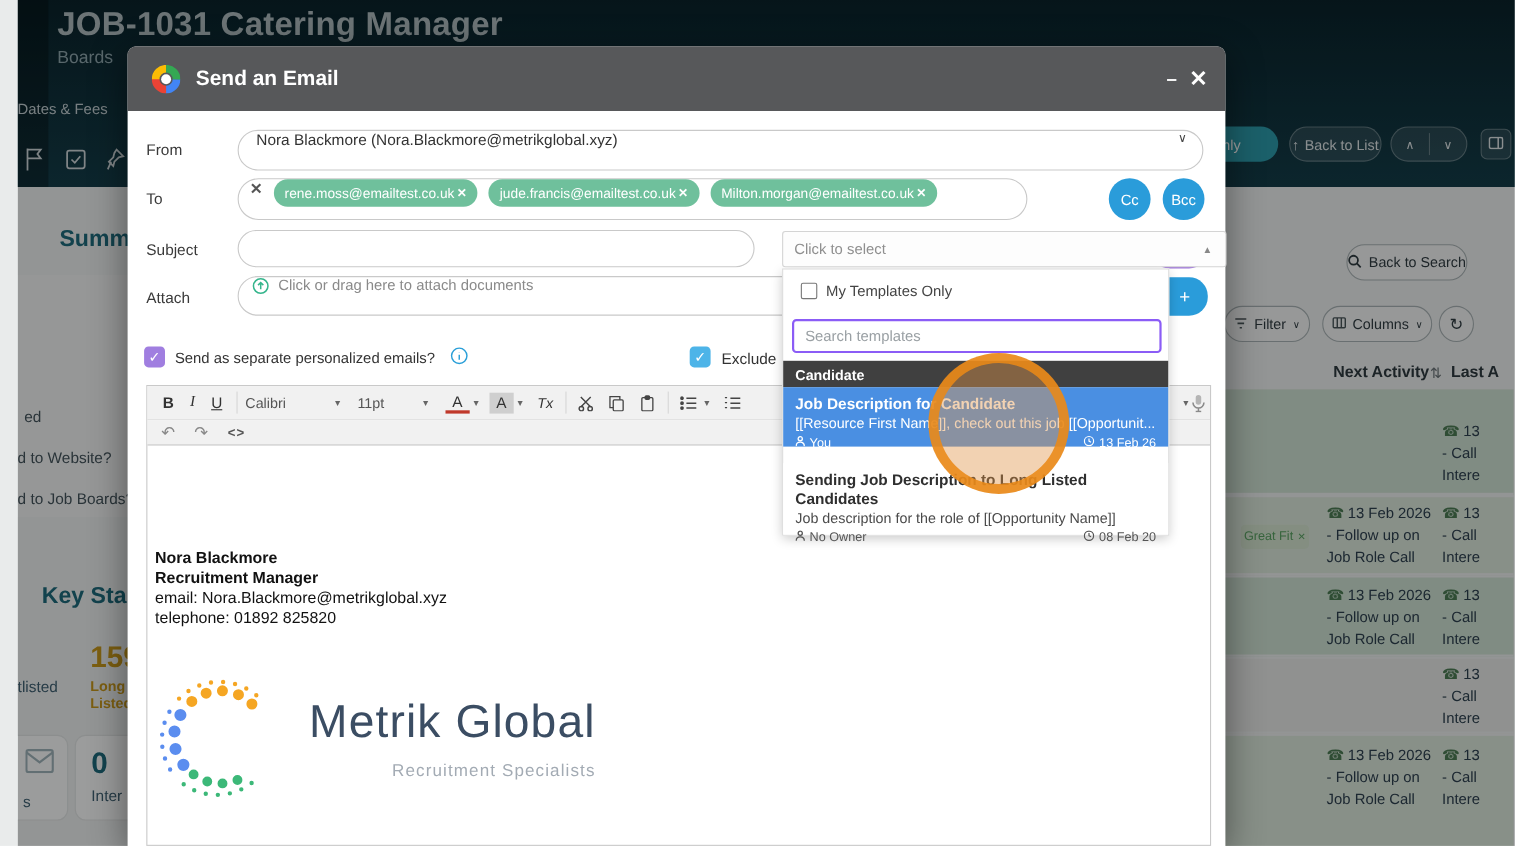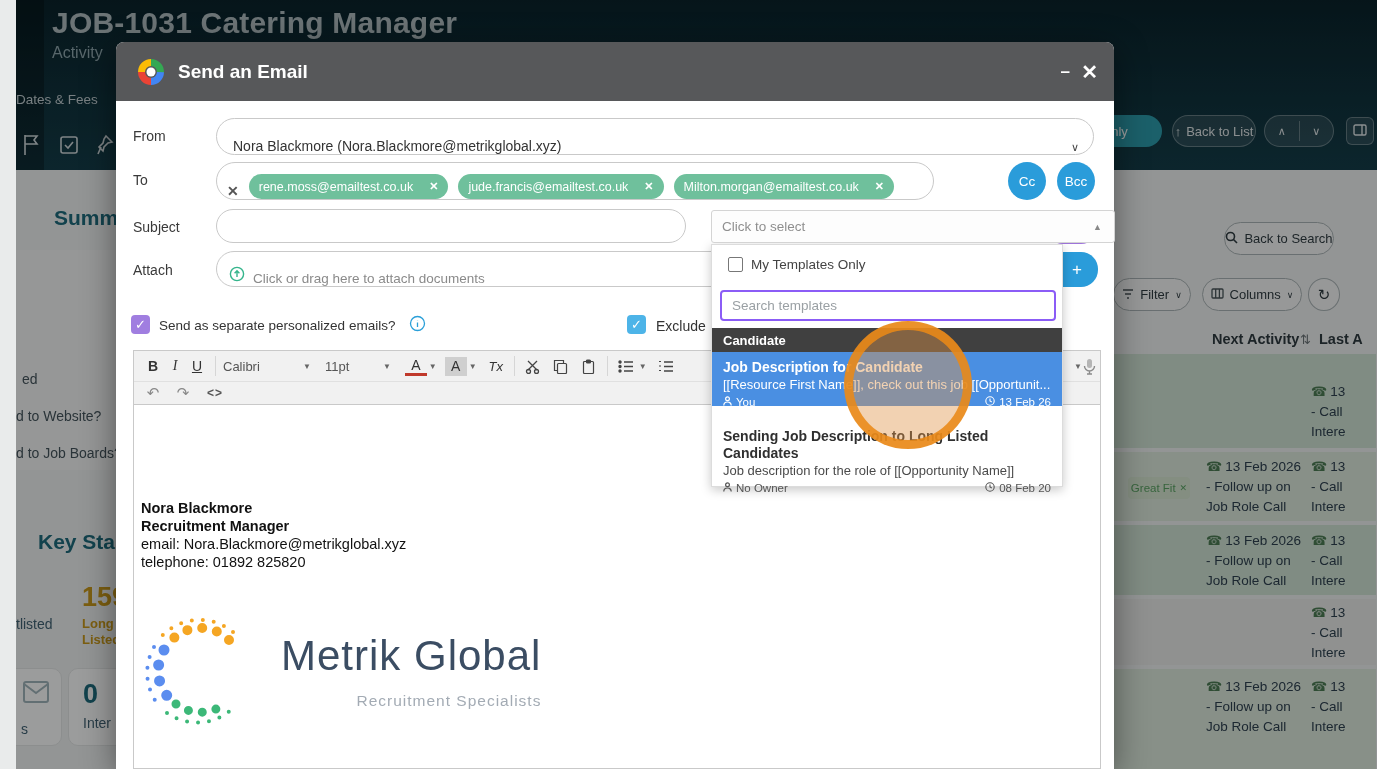--- a/index.html
+++ b/index.html
@@ -39,23 +39,23 @@
   .backdrop{position:absolute;left:0;top:0;width:1377px;height:769px;background:rgba(0,0,0,0.38);z-index:5;}
 
   
   .modal{position:absolute;left:100px;top:42px;width:998px;height:727px;background:#fff;z-index:10;
     border-radius:8px 8px 0 0;box-shadow:0 8px 34px rgba(0,0,0,0.45);}
   .modal-header{position:absolute;left:0;top:0;width:998px;height:59px;background:#57585a;border-radius:8px 8px 0 0;
     display:flex;align-items:center;}
   .modal-title{color:#fff;font-size:19px;font-weight:700;margin-left:14px;}
   .win-btn{color:#fff;font-size:20px;font-weight:700;cursor:pointer;line-height:1;}
   .flabel{position:absolute;font-size:14px;color:#3a3a3a;}
-  .pillbox{position:absolute;border:1px solid #c9c9c9;border-radius:19px;background:#fff;display:flex;align-items:flex-end;}
+  .pillbox{position:absolute;border:1px solid #c9c9c9;border-radius:19px;background:#fff;display:flex;align-items:flex-start;}
   .chip{background:#6fc09c;color:#fff;border-radius:13px;height:25px;display:flex;align-items:center;
-    padding:0 10px;font-size:12.5px;gap:16px;white-space:nowrap;}
+    padding:0 10px;font-size:12.5px;gap:2px;white-space:nowrap;}
   .chip .x{font-weight:700;font-size:11px;cursor:pointer;}
   .circle-btn{position:absolute;width:38px;height:38px;border-radius:50%;background:#2a9cda;color:#fff;
     font-size:13.5px;display:flex;align-items:center;justify-content:center;cursor:pointer;}
   .tpl-select{position:absolute;left:595px;top:168px;width:404px;height:33px;background:#fdfdfd;border:1px solid #d4d4d4;
     border-radius:3px;display:flex;align-items:center;z-index:21;}
   .cb{width:19px;height:19px;border-radius:4px;color:#fff;font-size:13px;display:flex;align-items:center;justify-content:center;}
   .editor{position:absolute;left:17px;top:308px;width:968px;height:419px;border:1px solid #c9c9c9;background:#fff;}
   .tb{background:#f1f1f1;display:flex;align-items:center;padding:0 8px;color:#444;}
   .tb-btn{display:flex;align-items:center;justify-content:center;min-width:22px;height:24px;font-size:14px;cursor:pointer;color:#333;}
   .caret{font-size:8px;color:#666;margin-left:2px;}
@@ -83,21 +83,21 @@
 </style>
 </head>
 <body>
 
 <div class="stage">
 
   <div>
     <div class="app-header">
       <div class="left-strip"></div>
       <div class="job-title">JOB-1031 Catering Manager</div>
-      <div class="job-sub">Activity</div>
+      <div class="job-sub">Boards</div>
       <div class="hdr-tab">Dates &amp; Fees</div>
       <div class="hdr-icons">
         <span>
             <svg width="24" height="26" viewBox="0 0 24 26" fill="none" stroke="#cdd6d9" stroke-width="1.6">
               <path d="M5 3v20M5 4h12l-3 4 3 4H5"></path>
             </svg>
           </span>
         <span>
             <svg width="24" height="26" viewBox="0 0 24 26" fill="none" stroke="#cdd6d9" stroke-width="1.6">
               <rect x="4" y="5" width="16" height="16" rx="2"></rect>

